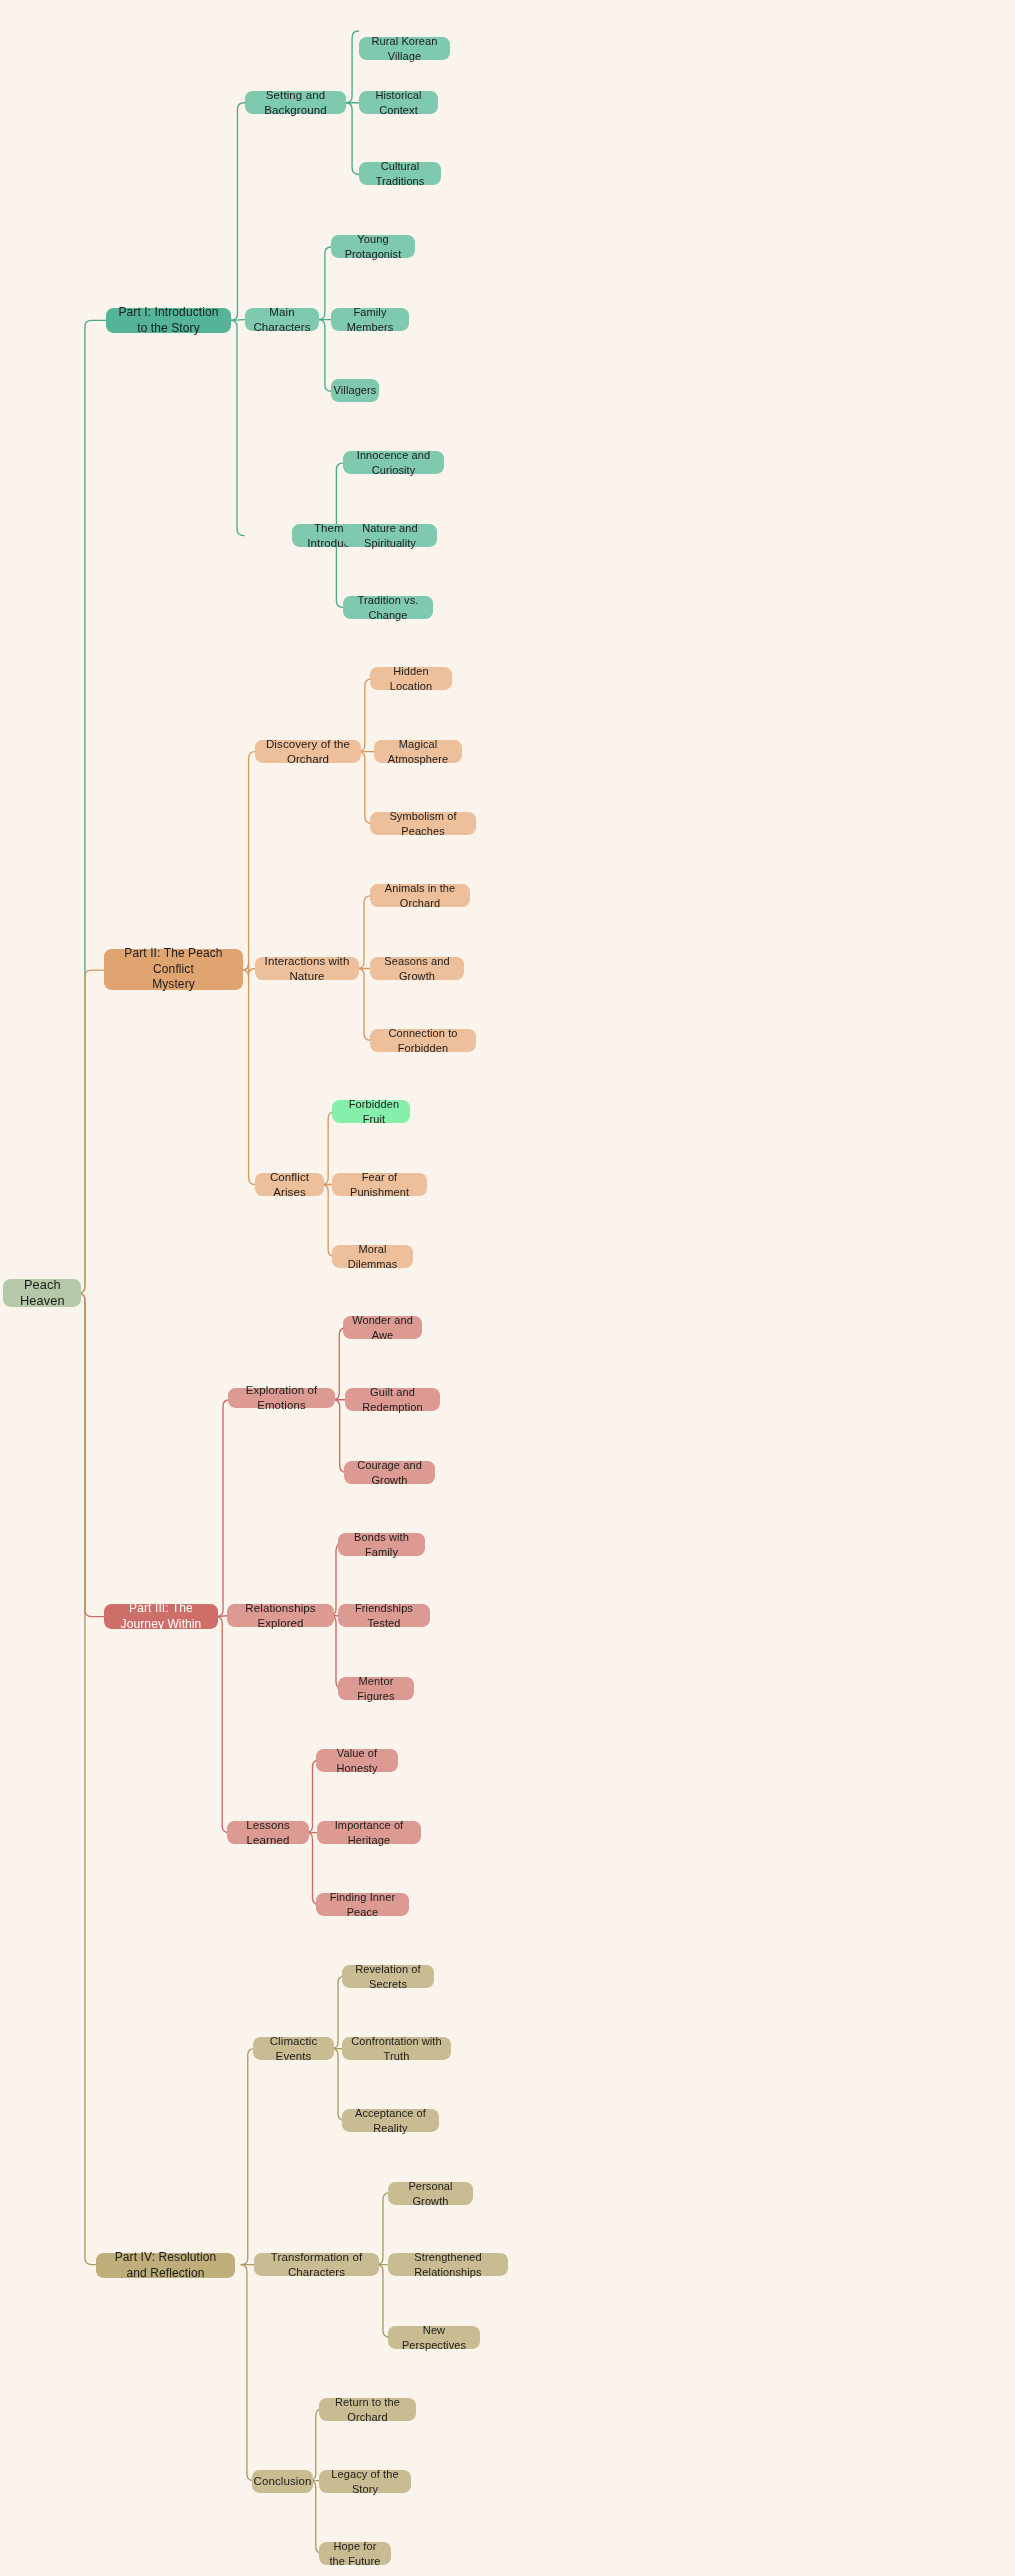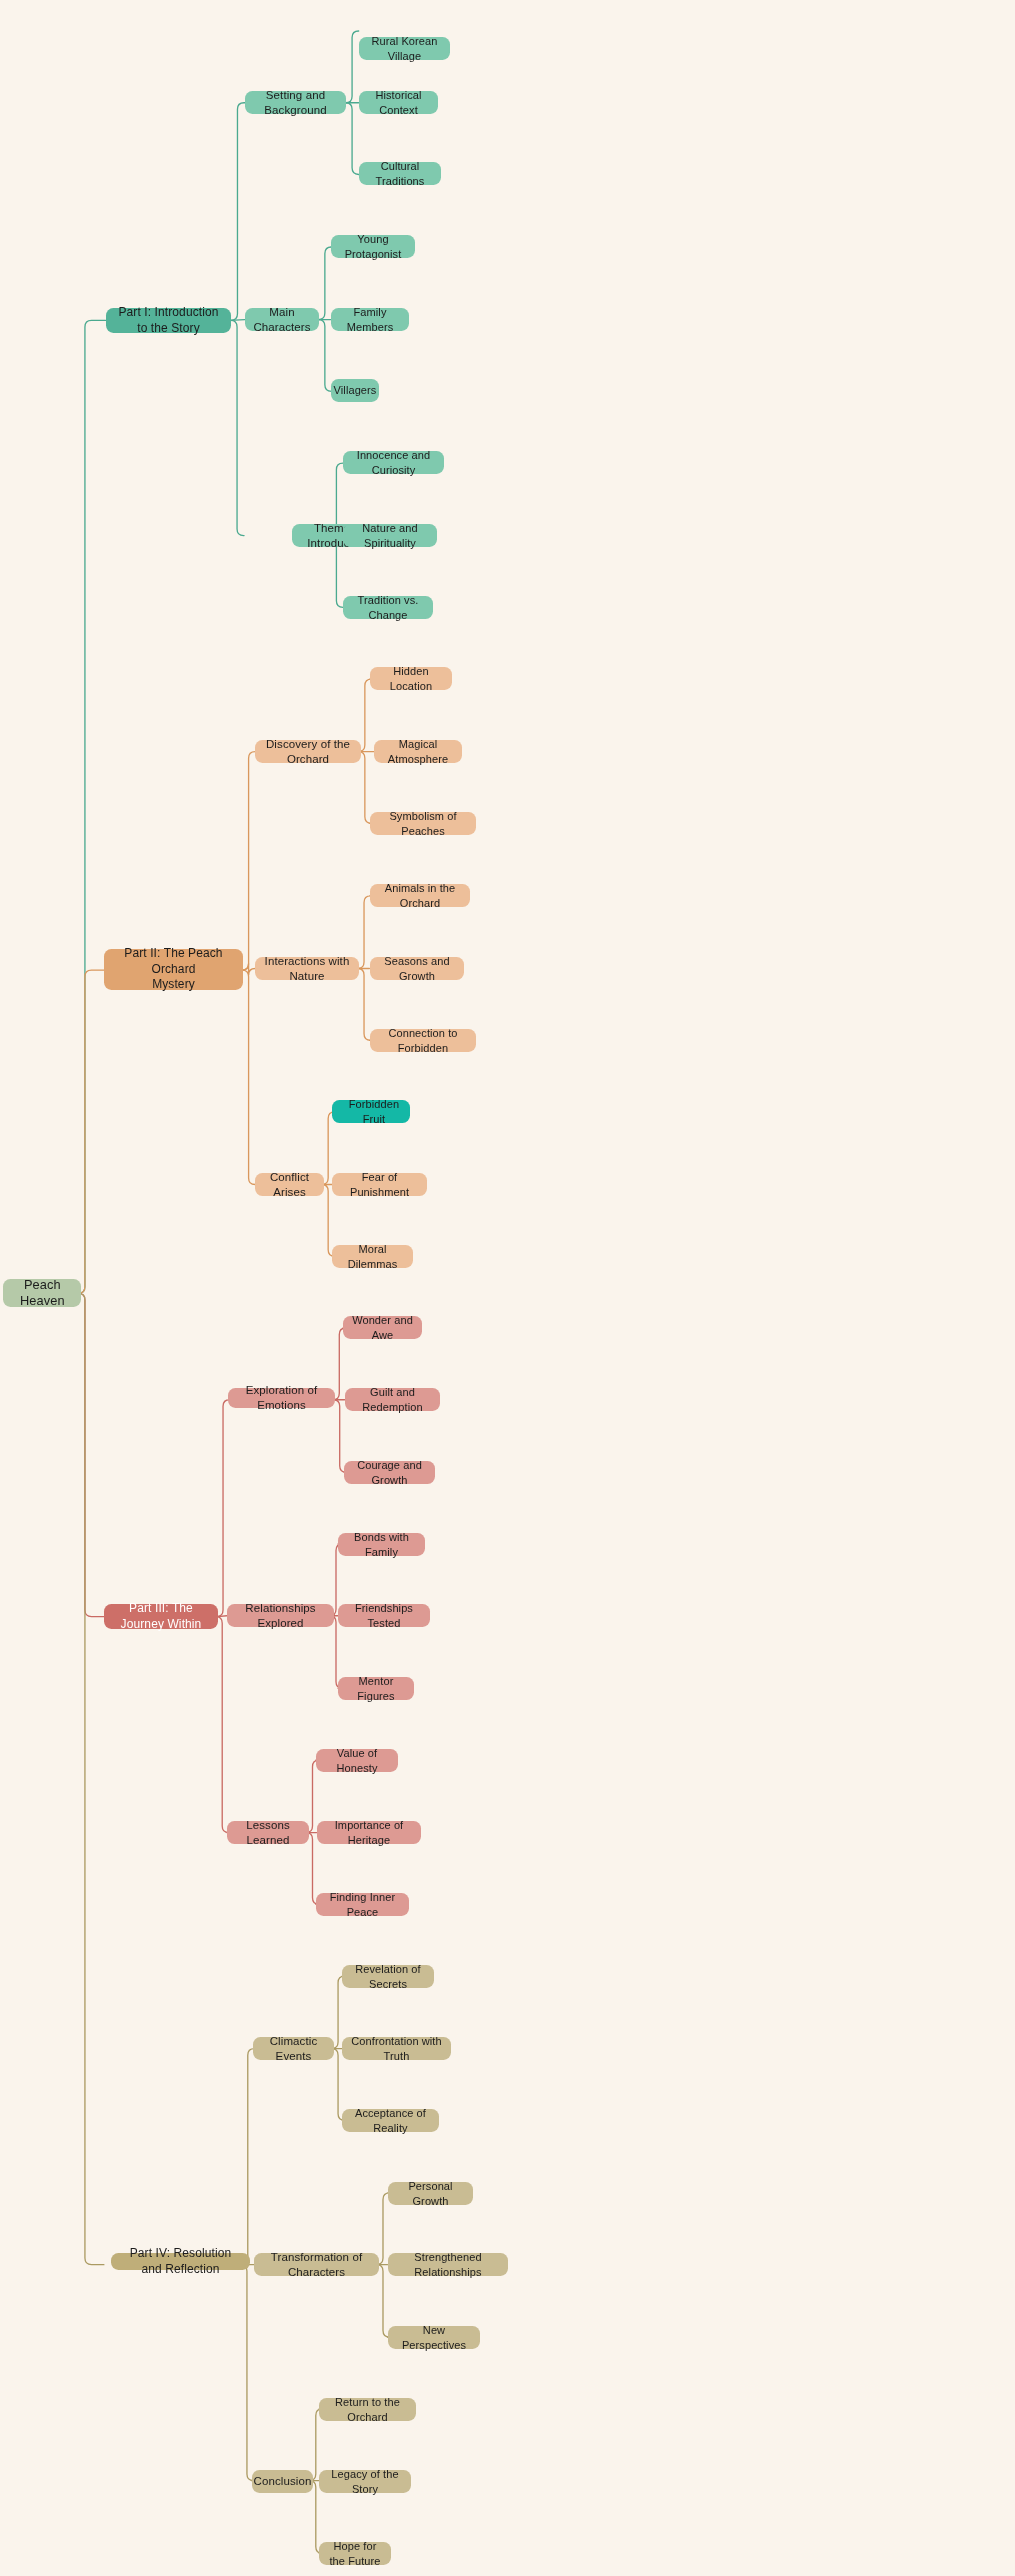--- a/index.html
+++ b/index.html
@@ -95,48 +95,48 @@
       <div class="node lvl3" style="left: 359px; top: 91px; width: 79px; height: 23px; background: rgb(127, 201, 174);">Historical Context</div>
       <div class="node lvl3" style="left: 359px; top: 162px; width: 82px; height: 23px; background: rgb(127, 201, 174);">Cultural Traditions</div>
       <div class="node lvl2" style="left: 245px; top: 308px; width: 74px; height: 23px; background: rgb(127, 201, 174);">Main Characters</div>
       <div class="node lvl3" style="left: 331px; top: 235px; width: 84px; height: 23px; background: rgb(127, 201, 174);">Young Protagonist</div>
       <div class="node lvl3" style="left: 331px; top: 308px; width: 78px; height: 23px; background: rgb(127, 201, 174);">Family Members</div>
       <div class="node lvl3" style="left: 331px; top: 379px; width: 48px; height: 23px; background: rgb(127, 201, 174);">Villagers</div>
       <div class="node lvl2" style="left: 244px; top: 524px; width: 86px; height: 23px; background: rgb(127, 201, 174); margin-left: 48px;">Themes Introduced</div>
       <div class="node lvl3" style="left: 343px; top: 451px; width: 101px; height: 23px; background: rgb(127, 201, 174);">Innocence and Curiosity</div>
       <div class="node lvl3" style="left: 343px; top: 524px; width: 94px; height: 23px; background: rgb(127, 201, 174);">Nature and Spirituality</div>
       <div class="node lvl3" style="left: 343px; top: 596px; width: 90px; height: 23px; background: rgb(127, 201, 174);">Tradition vs. Change</div>
-      <div class="node lvl1" style="left: 104px; top: 949px; width: 139px; height: 41px; background: rgb(224, 164, 112);">Part II: The Peach Orchard
+      <div class="node lvl1" style="left: 104px; top: 949px; width: 139px; height: 41px; background: rgb(224, 164, 112);">Part II: The Peach Conflict
 Mystery</div>
       <div class="node lvl2" style="left: 255px; top: 740px; width: 106px; height: 23px; background: rgb(237, 191, 154);">Discovery of the Orchard</div>
       <div class="node lvl3" style="left: 370px; top: 667px; width: 82px; height: 23px; background: rgb(237, 191, 154);">Hidden Location</div>
       <div class="node lvl3" style="left: 374px; top: 740px; width: 88px; height: 23px; background: rgb(237, 191, 154);">Magical Atmosphere</div>
       <div class="node lvl3" style="left: 370px; top: 812px; width: 106px; height: 23px; background: rgb(237, 191, 154);">Symbolism of Peaches</div>
       <div class="node lvl2" style="left: 255px; top: 957px; width: 104px; height: 23px; background: rgb(237, 191, 154);">Interactions with Nature</div>
       <div class="node lvl3" style="left: 370px; top: 884px; width: 100px; height: 23px; background: rgb(237, 191, 154);">Animals in the Orchard</div>
       <div class="node lvl3" style="left: 370px; top: 957px; width: 94px; height: 23px; background: rgb(237, 191, 154);">Seasons and Growth</div>
       <div class="node lvl3" style="left: 370px; top: 1029px; width: 106px; height: 23px; background: rgb(237, 191, 154);">Connection to Forbidden</div>
       <div class="node lvl2" style="left: 255px; top: 1173px; width: 69px; height: 23px; background: rgb(237, 191, 154);">Conflict Arises</div>
-      <div class="node lvl3" style="left: 332px; top: 1100px; width: 78px; height: 23px; background: #14b8a6; padding-left: 14px;">Forbidden Fruit</div>
+      <div class="node lvl3" style="left: 332px; top: 1100px; width: 78px; height: 23px; background: #86efac; padding-left: 14px;">Forbidden Fruit</div>
       <div class="node lvl3" style="left: 332px; top: 1173px; width: 95px; height: 23px; background: rgb(237, 191, 154);">Fear of Punishment</div>
       <div class="node lvl3" style="left: 332px; top: 1245px; width: 81px; height: 23px; background: rgb(237, 191, 154);">Moral Dilemmas</div>
       <div class="node lvl1 white-text" style="left: 104px; top: 1604px; width: 114px; height: 25px; background: rgb(205, 111, 104);">Part III: The Journey Within</div>
       <div class="node lvl2" style="left: 228px; top: 1388px; width: 107px; height: 20px; background: rgb(221, 154, 147);">Exploration of Emotions</div>
       <div class="node lvl3" style="left: 343px; top: 1316px; width: 79px; height: 23px; background: rgb(221, 154, 147);">Wonder and Awe</div>
       <div class="node lvl3" style="left: 345px; top: 1388px; width: 95px; height: 23px; background: rgb(221, 154, 147);">Guilt and Redemption</div>
       <div class="node lvl3" style="left: 344px; top: 1461px; width: 91px; height: 23px; background: rgb(221, 154, 147);">Courage and Growth</div>
       <div class="node lvl2" style="left: 227px; top: 1604px; width: 107px; height: 23px; background: rgb(221, 154, 147);">Relationships Explored</div>
       <div class="node lvl3" style="left: 338px; top: 1533px; width: 87px; height: 23px; background: rgb(221, 154, 147);">Bonds with Family</div>
       <div class="node lvl3" style="left: 338px; top: 1604px; width: 92px; height: 23px; background: rgb(221, 154, 147);">Friendships Tested</div>
       <div class="node lvl3" style="left: 338px; top: 1677px; width: 76px; height: 23px; background: rgb(221, 154, 147);">Mentor Figures</div>
       <div class="node lvl2" style="left: 227px; top: 1821px; width: 82px; height: 23px; background: rgb(221, 154, 147);">Lessons Learned</div>
       <div class="node lvl3" style="left: 316px; top: 1749px; width: 82px; height: 23px; background: rgb(221, 154, 147);">Value of Honesty</div>
       <div class="node lvl3" style="left: 317px; top: 1821px; width: 104px; height: 23px; background: rgb(221, 154, 147);">Importance of Heritage</div>
       <div class="node lvl3" style="left: 316px; top: 1893px; width: 93px; height: 23px; background: rgb(221, 154, 147);">Finding Inner Peace</div>
-      <div class="node lvl1" style="left: 111px; top: 2253px; width: 139px; height: 17px; background: rgb(191, 174, 121);">Part IV: Resolution and Reflection</div>
+      <div class="node lvl1" style="left: 96px; top: 2253px; width: 139px; height: 25px; background: rgb(191, 174, 121);">Part IV: Resolution and Reflection</div>
       <div class="node lvl2" style="left: 253px; top: 2037px; width: 81px; height: 23px; background: rgb(201, 188, 147);">Climactic Events</div>
       <div class="node lvl3" style="left: 342px; top: 1965px; width: 92px; height: 23px; background: rgb(201, 188, 147);">Revelation of Secrets</div>
       <div class="node lvl3" style="left: 342px; top: 2037px; width: 109px; height: 23px; background: rgb(201, 188, 147);">Confrontation with Truth</div>
       <div class="node lvl3" style="left: 342px; top: 2109px; width: 97px; height: 23px; background: rgb(201, 188, 147);">Acceptance of Reality</div>
       <div class="node lvl2" style="left: 254px; top: 2253px; width: 125px; height: 23px; background: rgb(201, 188, 147);">Transformation of Characters</div>
       <div class="node lvl3" style="left: 388px; top: 2182px; width: 85px; height: 23px; background: rgb(201, 188, 147);">Personal Growth</div>
       <div class="node lvl3" style="left: 388px; top: 2253px; width: 120px; height: 23px; background: rgb(201, 188, 147);">Strengthened Relationships</div>
       <div class="node lvl3" style="left: 388px; top: 2326px; width: 92px; height: 23px; background: rgb(201, 188, 147);">New Perspectives</div>
       <div class="node lvl2" style="left: 252px; top: 2470px; width: 61px; height: 23px; background: rgb(201, 188, 147);">Conclusion</div>
       <div class="node lvl3" style="left: 319px; top: 2398px; width: 97px; height: 23px; background: rgb(201, 188, 147);">Return to the Orchard</div>

